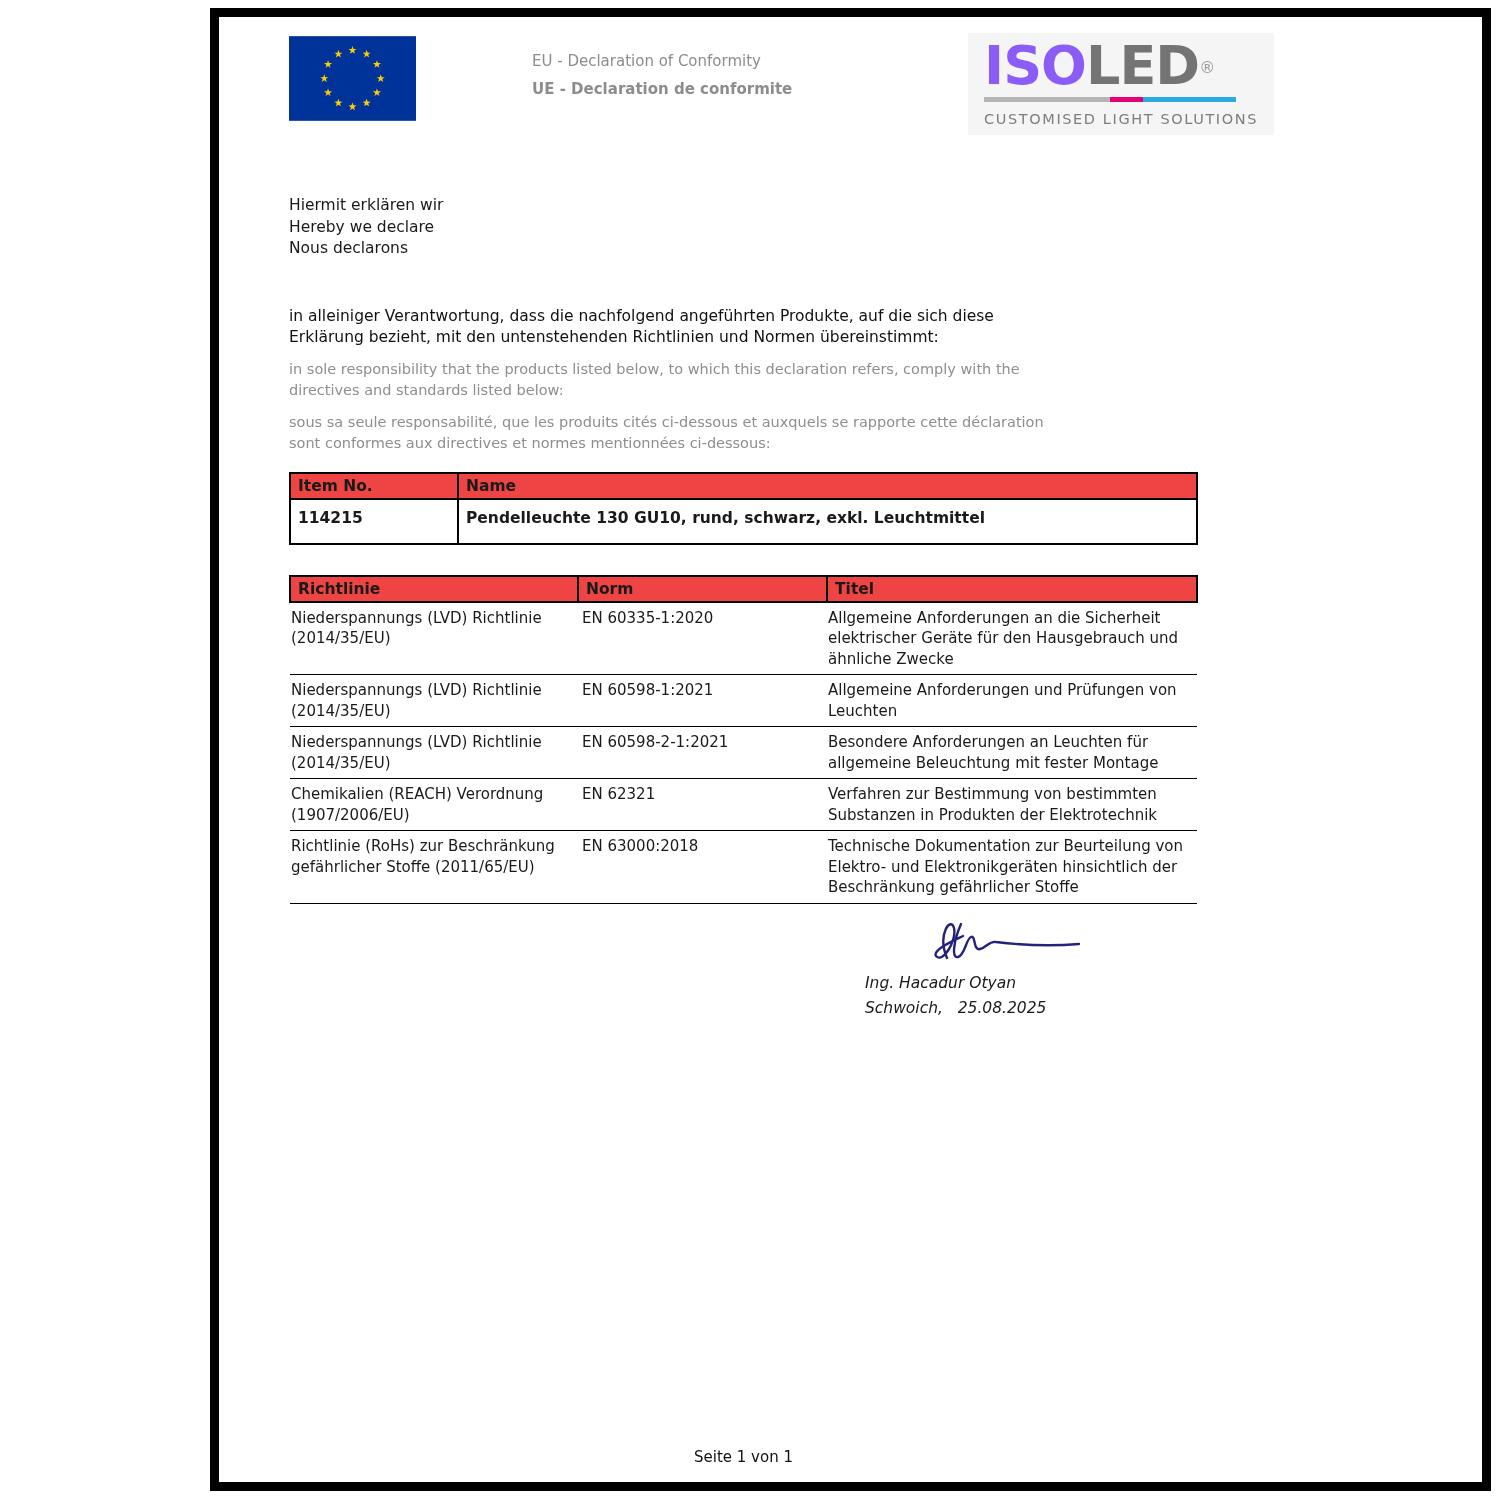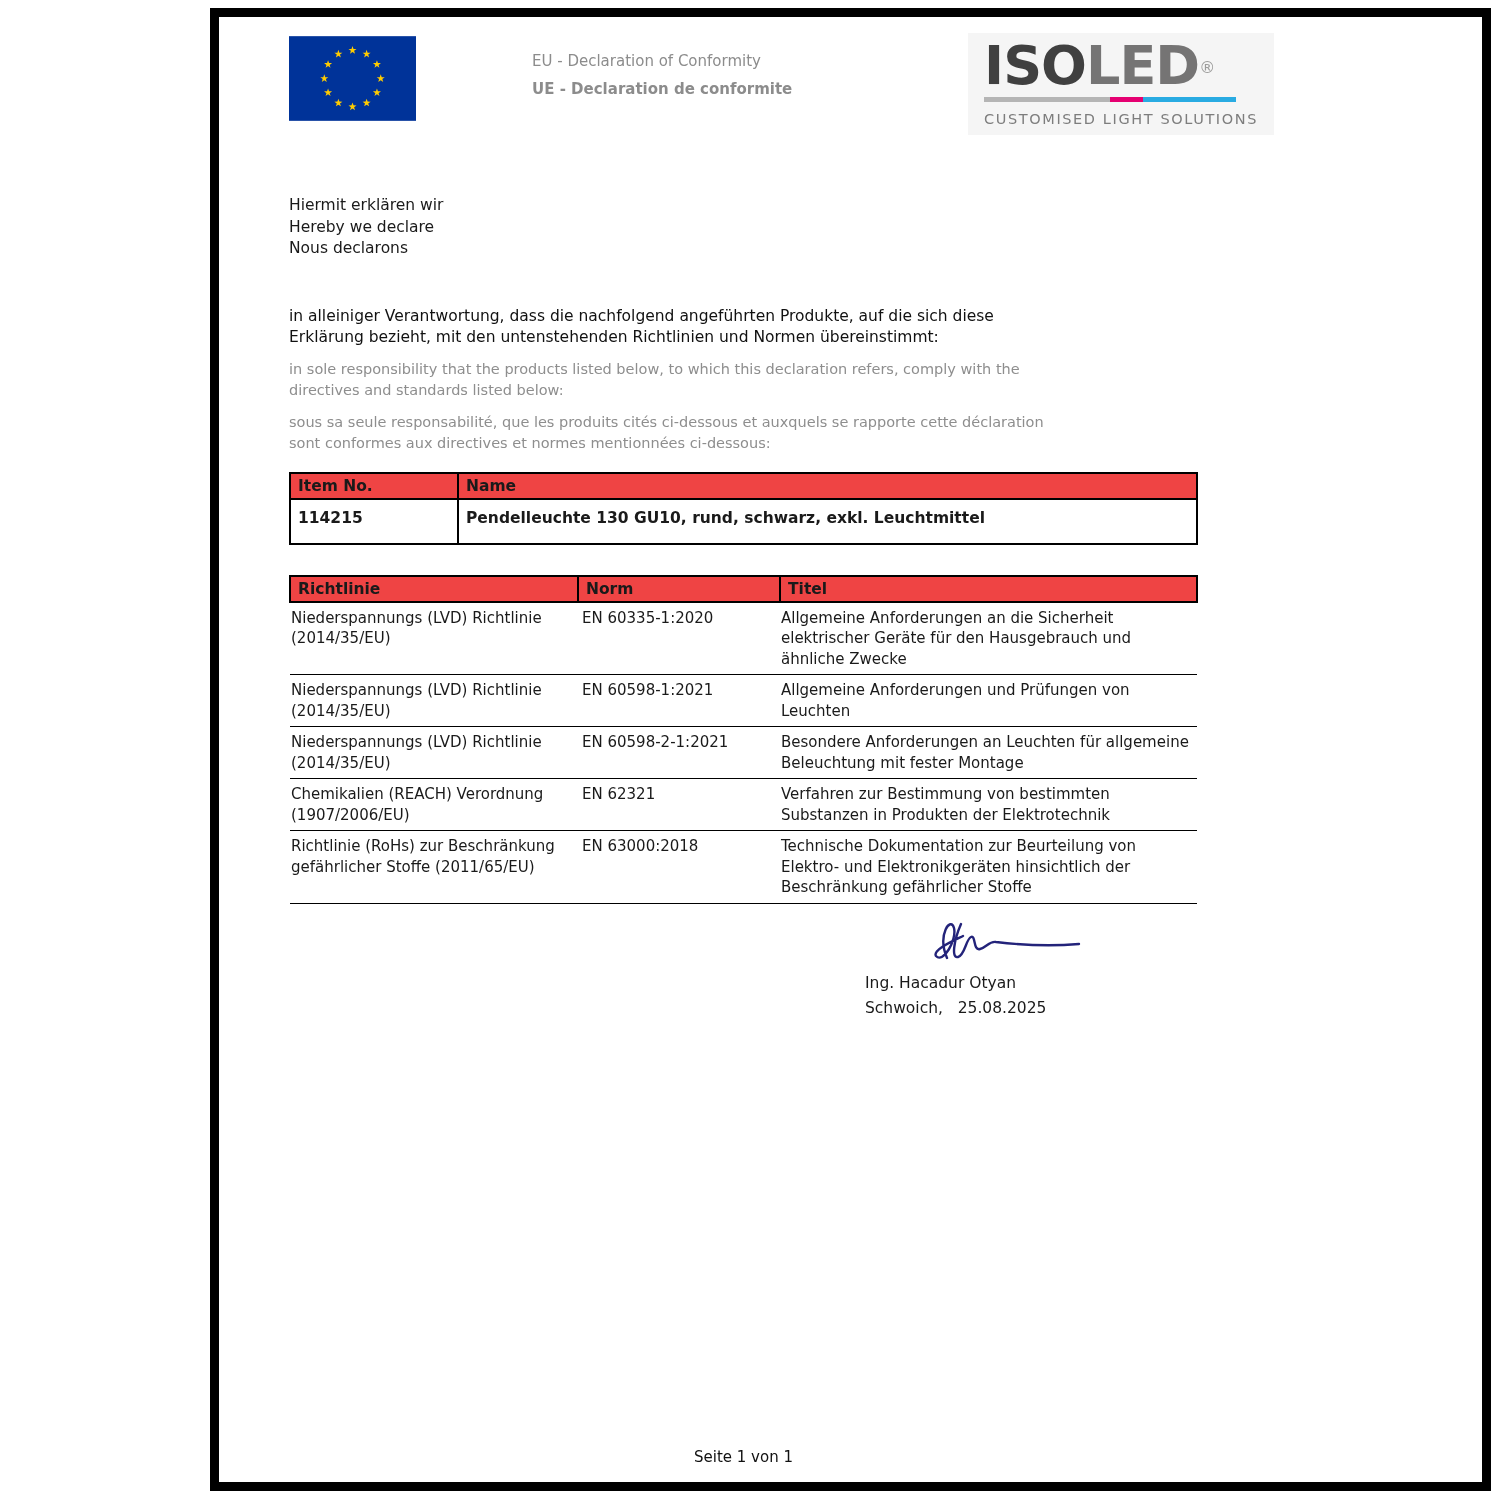--- a/index.html
+++ b/index.html
@@ -18,21 +18,21 @@
   .doc-header { display:flex; align-items:flex-start; width:985px; }
   .eu-flag { width:127px; height:87px; margin-top:2px; flex:0 0 auto; display:block; }
   .title-block { margin-left:116px; margin-top:4px; }
   .doc-title { font-size:25px; font-weight:bold; color:#111; }
   .doc-subtitle { color:#8c8c8c; font-size:15px; }
   .doc-subtitle.first { margin-top:15px; }
   .doc-subtitle + .doc-subtitle { margin-top:10px;font-weight:bold; }
 
   .logo-block { margin-left:auto; background:#f5f5f5; padding:4px 16px 8px 16px; text-align:left; }
   .logo-text { font-weight:bold; font-size:54px; line-height:58px; letter-spacing:-1px; white-space:nowrap; }
-  .logo-iso { color:#404040; }
+  .logo-iso { color:#8b5cf6; }
   .logo-led { color:#757474; }
   .logo-reg { color:#9c9c9b; font-size:16px; vertical-align:top; position:relative; top:2px; font-weight:normal; }
   .logo-underline { display:flex; height:5px; width:252px; margin-top:2px; }
   .seg-gray { background:#b5b5b5; width:50%; }
   .seg-pink { background:#e50071; width:13%; }
   .seg-blue { background:#29abe2; width:37%; }
   .logo-tagline { color:#7d7d7d; font-size:14.5px; letter-spacing:1.6px; margin-top:9px; white-space:nowrap; }
 
   
   .declarant { display:flex; margin-top:40px; }
@@ -47,29 +47,29 @@
 
   
   table { border-collapse:collapse; width:909px; table-layout:fixed; }
   th { background:#ef4444; font-weight:bold; text-align:left; font-size:15.5px; padding:3px 7px; border:2px solid #000; }
   .item-table { margin-top:17px; }
   .item-table td { font-weight:bold; font-size:15.5px; padding:9px 7px 16px; border:2px solid #000; vertical-align:middle; }
   .item-table .col-itemno { width:168px; }
 
   .directive-table { margin-top:30px; }
   .directive-table .col-richtlinie { width:288px; }
-  .directive-table .col-norm { width:202px; }
+  .directive-table .col-norm { width:249px; }
   .directive-table tbody td {
     font-size:15px; line-height:20.5px; padding:5px 7px 5px 1px;
     border-bottom:1.5px solid #000; vertical-align:top;
   }
   .directive-table tbody td.norm-cell { padding-left:4px; }
 
   
-  .signature-block { margin-top:8px; margin-left:576px; width:340px; }
+  .signature-block { margin-top:8px; margin-left:576px; width:340px;font-style:italic; }
   .signature-svg { display:block; margin-left:36px; }
   .signer-name { font-size:15.5px; margin-top:4px; }
   .signer-place-date { font-size:15.5px; margin-top:7px; white-space:pre; }
 
   
   .page-footer {
     position:absolute; left:70px; bottom:16px; width:909px;
     text-align:center; font-size:15px; color:#111;
   }
 </style>

